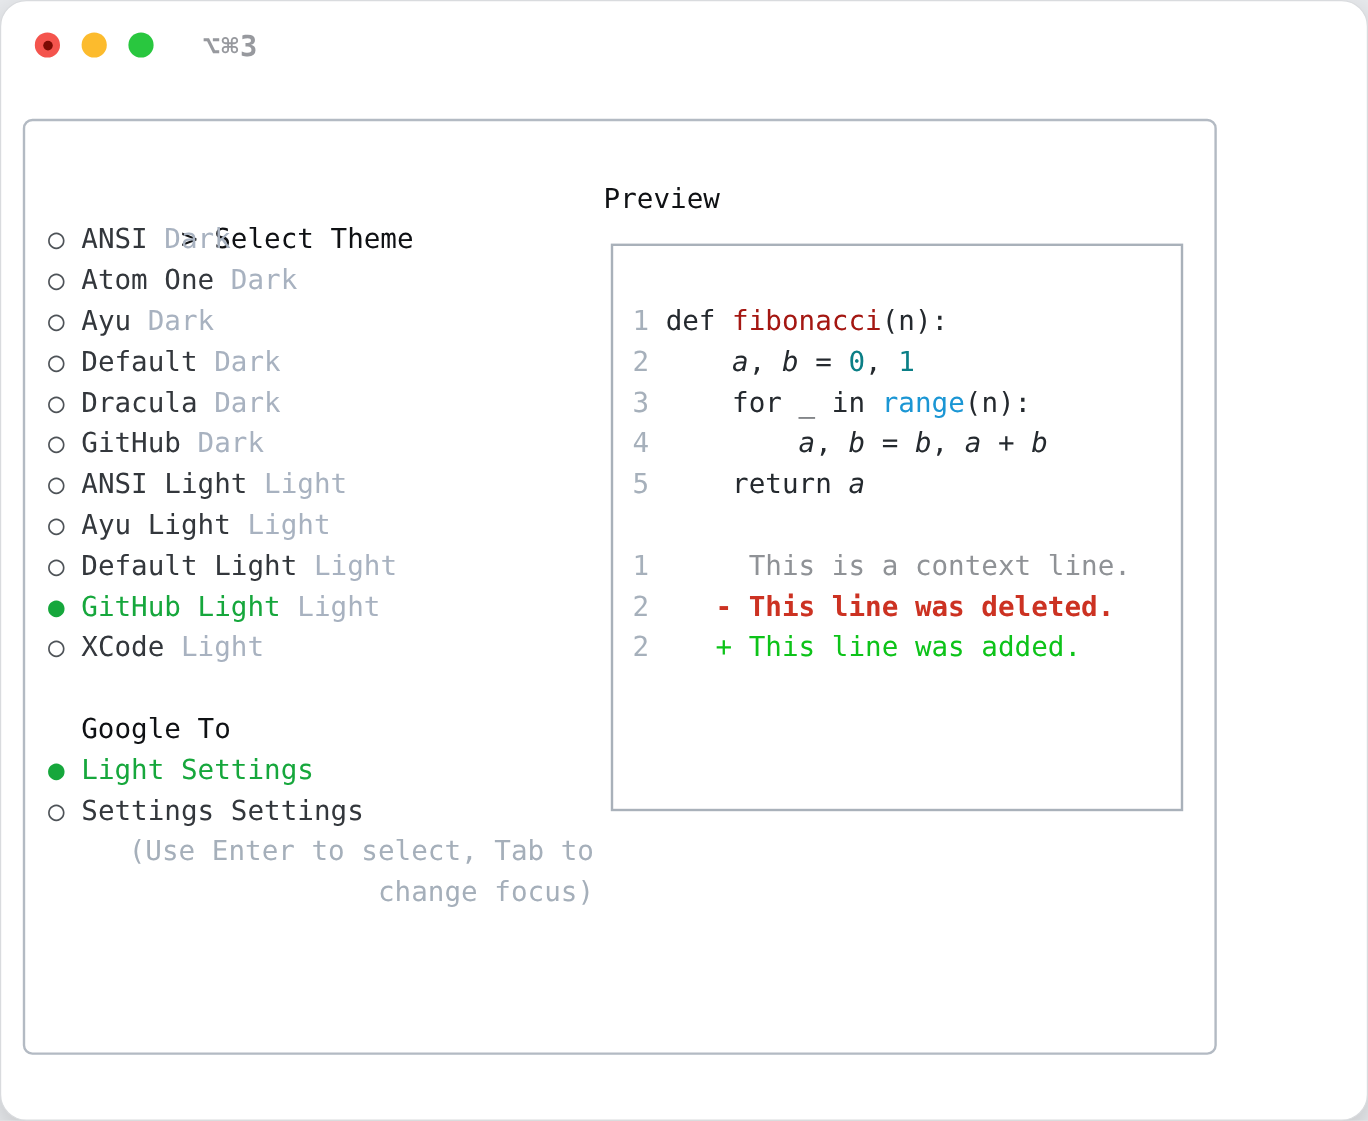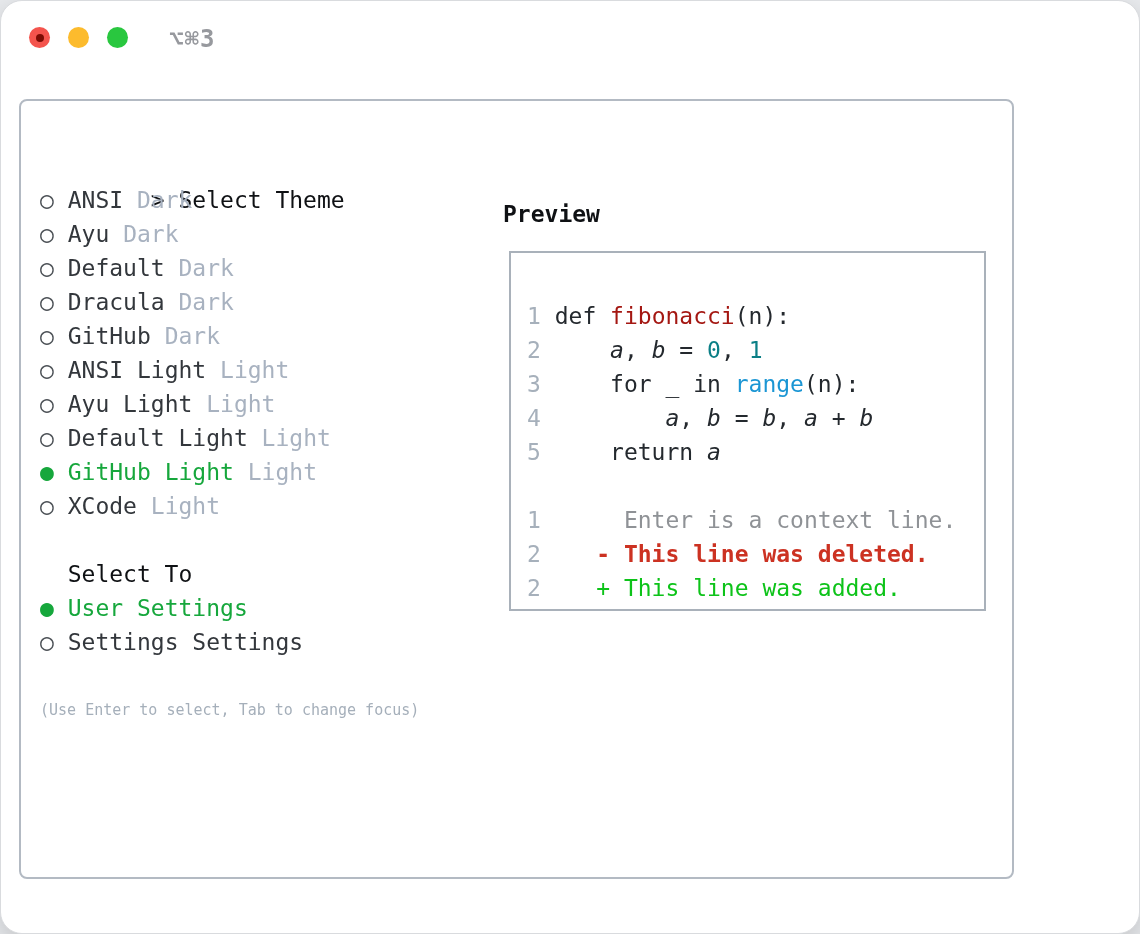--- a/index.html
+++ b/index.html
@@ -48,27 +48,27 @@
   .line{height:34px;line-height:34px;font-size:23px;white-space:pre;color:var(--item-name);}
   .menu-header{font-weight:normal;color:var(--header-black);}
   .sub-header{color:var(--header-black);padding-left:2ch;}
   .radio{color:var(--radio-gray);}
   .radio.selected{color:var(--selected-green);}
   .item-name{color:var(--item-name);}
   .item-name.selected{color:var(--selected-green);}
   .variant{color:var(--variant-gray);}
   .spacer{height:34px;}
   .hint{
-    margin-top:34px;max-width:455px;font-size:15px;line-height:34px;
-    color:var(--hint-gray);white-space:normal;
+    max-width:455px;font-size:23px;line-height:34px;
+    color:var(--hint-gray);white-space:normal;text-align:right;
   }
   
-  .preview-header{font-weight:bold;color:var(--header-black);margin-top:48px;}
+  .preview-header{font-weight:normal;color:var(--header-black);}
   .preview-box{
-    margin-top:20px;margin-left:6px;width:477px;height:360px;
+    margin-top:20px;margin-left:6px;width:477px;height:473px;
     border:2px solid var(--preview-border);box-sizing:border-box;
     padding:46px 0 0 16px;overflow:hidden;background:#fff;
   }
   .code-row{height:34px;line-height:34px;font-size:23px;white-space:pre;}
   .ln{display:inline-block;width:1ch;color:var(--ln-gray);}
   .seg-plain{color:var(--code-plain);}
   .seg-function{color:var(--func-red);}
   .seg-builtin{color:var(--builtin-blue);}
   .seg-number{color:var(--number-teal);}
   .seg-variable{color:var(--code-plain);font-style:italic;}
@@ -93,53 +93,54 @@
 
   <div class="panel">
 
     <div class="left-col">
       <div class="line menu-header">
         <span class="cursor">&gt;</span><span> </span><span>Select Theme</span>
       </div>
 
       <div id="theme-items">
           <div class="line"><span class="radio">○</span> <span class="item-name">ANSI</span> <span class="variant">Dark</span></div>
+          <div class="line"><span class="radio">○</span> <span class="item-name">Atom One</span> <span class="variant">Dark</span></div>
           <div class="line"><span class="radio">○</span> <span class="item-name">Ayu</span> <span class="variant">Dark</span></div>
           <div class="line"><span class="radio">○</span> <span class="item-name">Default</span> <span class="variant">Dark</span></div>
           <div class="line"><span class="radio">○</span> <span class="item-name">Dracula</span> <span class="variant">Dark</span></div>
           <div class="line"><span class="radio">○</span> <span class="item-name">GitHub</span> <span class="variant">Dark</span></div>
           <div class="line"><span class="radio">○</span> <span class="item-name">ANSI Light</span> <span class="variant">Light</span></div>
           <div class="line"><span class="radio">○</span> <span class="item-name">Ayu Light</span> <span class="variant">Light</span></div>
           <div class="line"><span class="radio">○</span> <span class="item-name">Default Light</span> <span class="variant">Light</span></div>
           <div class="line"><span class="radio selected">●</span> <span class="item-name selected">GitHub Light</span> <span class="variant">Light</span></div>
           <div class="line"><span class="radio">○</span> <span class="item-name">XCode</span> <span class="variant">Light</span></div>
         </div>
 
       <div class="spacer"></div>
 
-      <div class="line sub-header">Select To</div>
+      <div class="line sub-header">Google To</div>
 
       <div id="apply-options">
-          <div class="line"><span class="radio selected">●</span> <span class="item-name selected">User Settings</span></div>
+          <div class="line"><span class="radio selected">●</span> <span class="item-name selected">Light Settings</span></div>
           <div class="line"><span class="radio">○</span> <span class="item-name">Settings Settings</span></div>
         </div>
 
       <div class="hint">(Use Enter to select, Tab to change focus)</div>
     </div>
 
     <div class="right-col">
       <div class="line preview-header">Preview</div>
 
       <div class="preview-box" id="code-lines">
           <div class="code-row"><span class="ln">1</span><span class="seg-plain"> def </span><span class="seg-function">fibonacci</span><span class="seg-plain">(n):</span></div>
           <div class="code-row"><span class="ln">2</span><span class="seg-plain">     </span><span class="seg-variable">a</span><span class="seg-plain">, </span><span class="seg-variable">b</span><span class="seg-plain"> = </span><span class="seg-number">0</span><span class="seg-plain">, </span><span class="seg-number">1</span></div>
           <div class="code-row"><span class="ln">3</span><span class="seg-plain">     for _ in </span><span class="seg-builtin">range</span><span class="seg-plain">(n):</span></div>
           <div class="code-row"><span class="ln">4</span><span class="seg-plain">         </span><span class="seg-variable">a</span><span class="seg-plain">, </span><span class="seg-variable">b</span><span class="seg-plain"> = </span><span class="seg-variable">b</span><span class="seg-plain">, </span><span class="seg-variable">a</span><span class="seg-plain"> + </span><span class="seg-variable">b</span></div>
           <div class="code-row"><span class="ln">5</span><span class="seg-plain">     return </span><span class="seg-variable">a</span></div>
           <div class="code-row"><span class="ln"> </span></div>
-          <div class="code-row"><span class="ln">1</span><span class="seg-context">      Enter is a context line.</span></div>
+          <div class="code-row"><span class="ln">1</span><span class="seg-context">      This is a context line.</span></div>
           <div class="code-row"><span class="ln">2</span><span class="seg-deleted">    - This line was deleted.</span></div>
           <div class="code-row"><span class="ln">2</span><span class="seg-added">    + This line was added.</span></div>
         </div>
     </div>
 
   </div>
 </div>
 
 </body></html>

